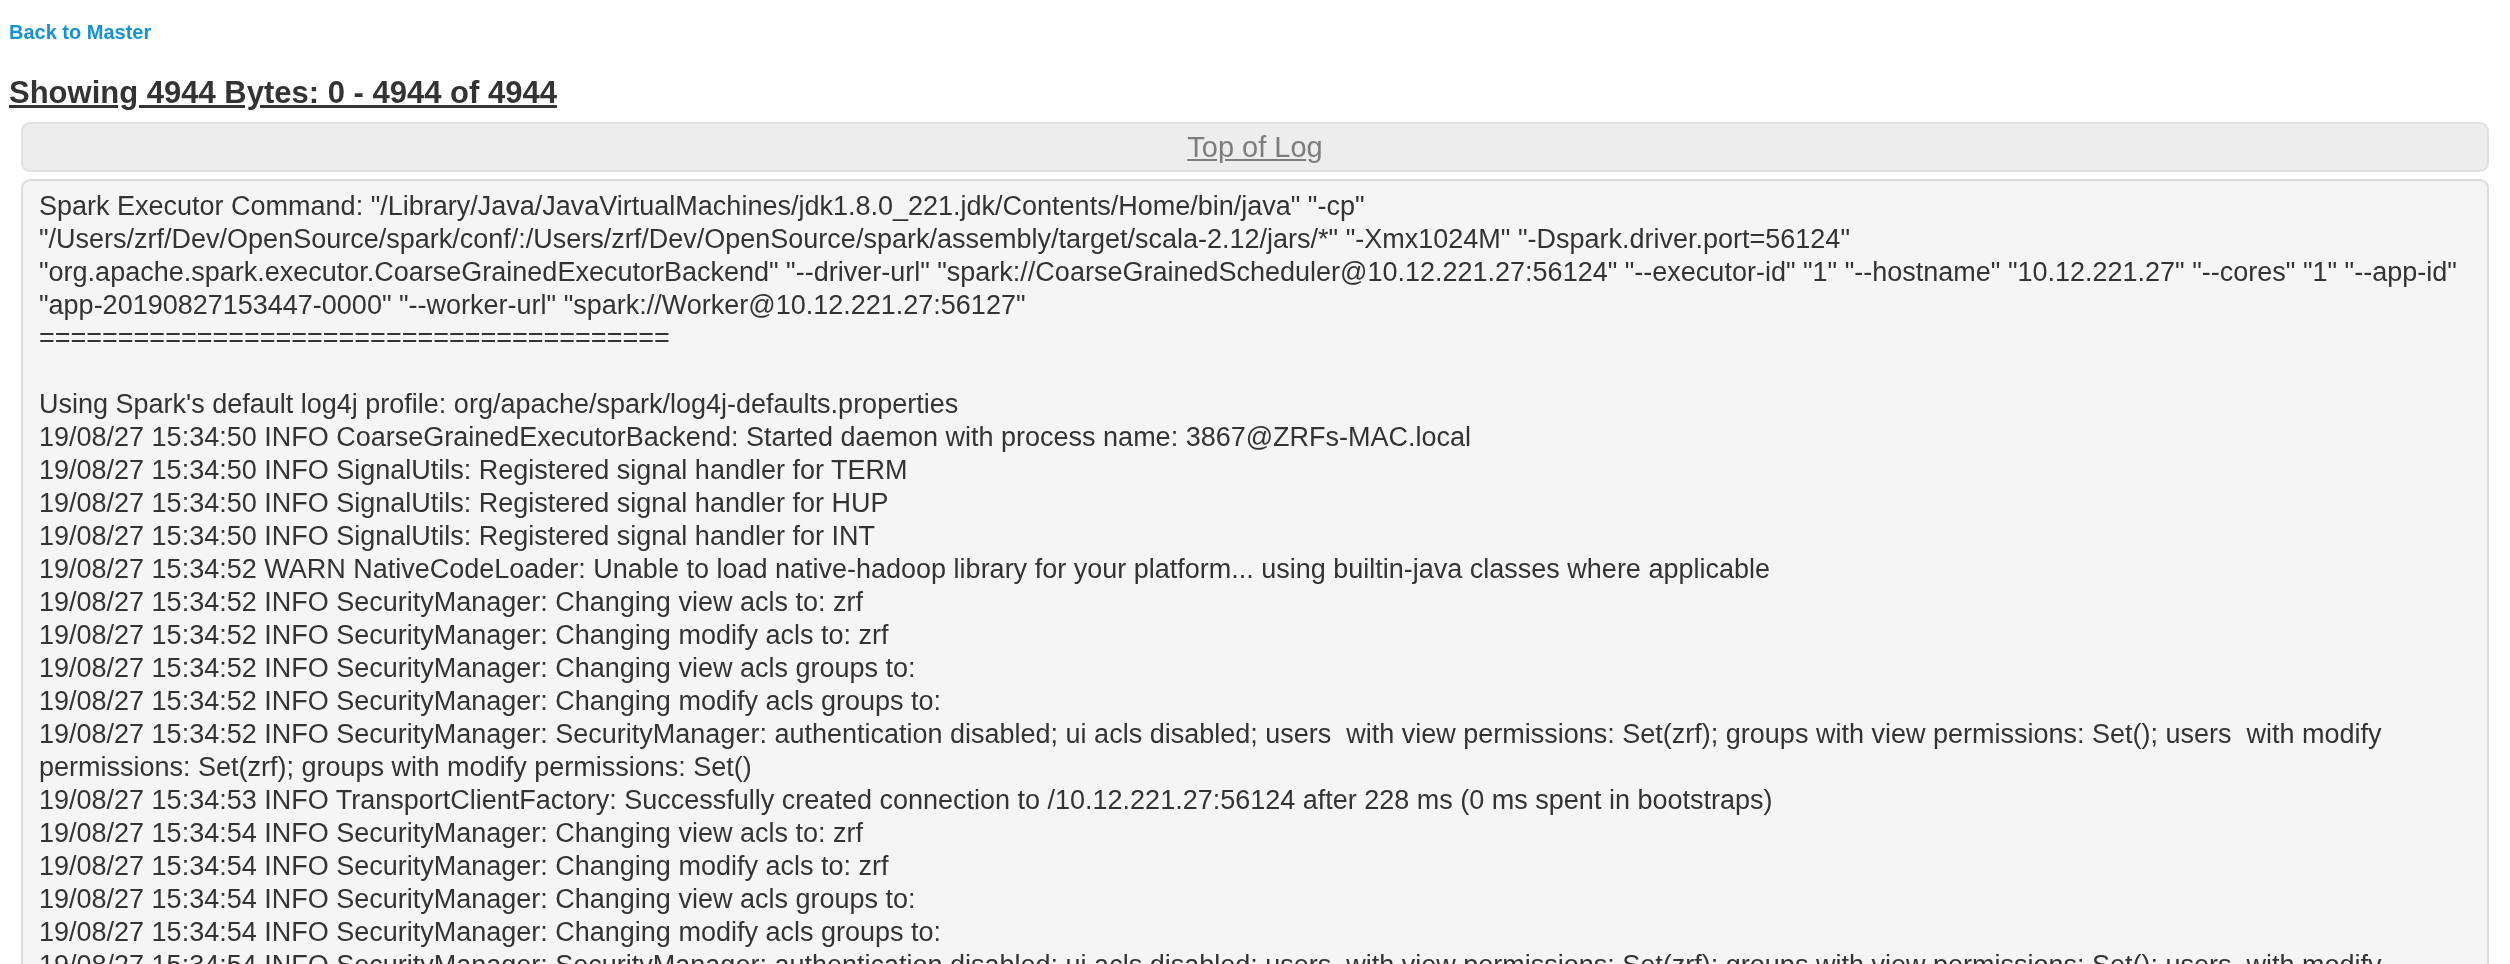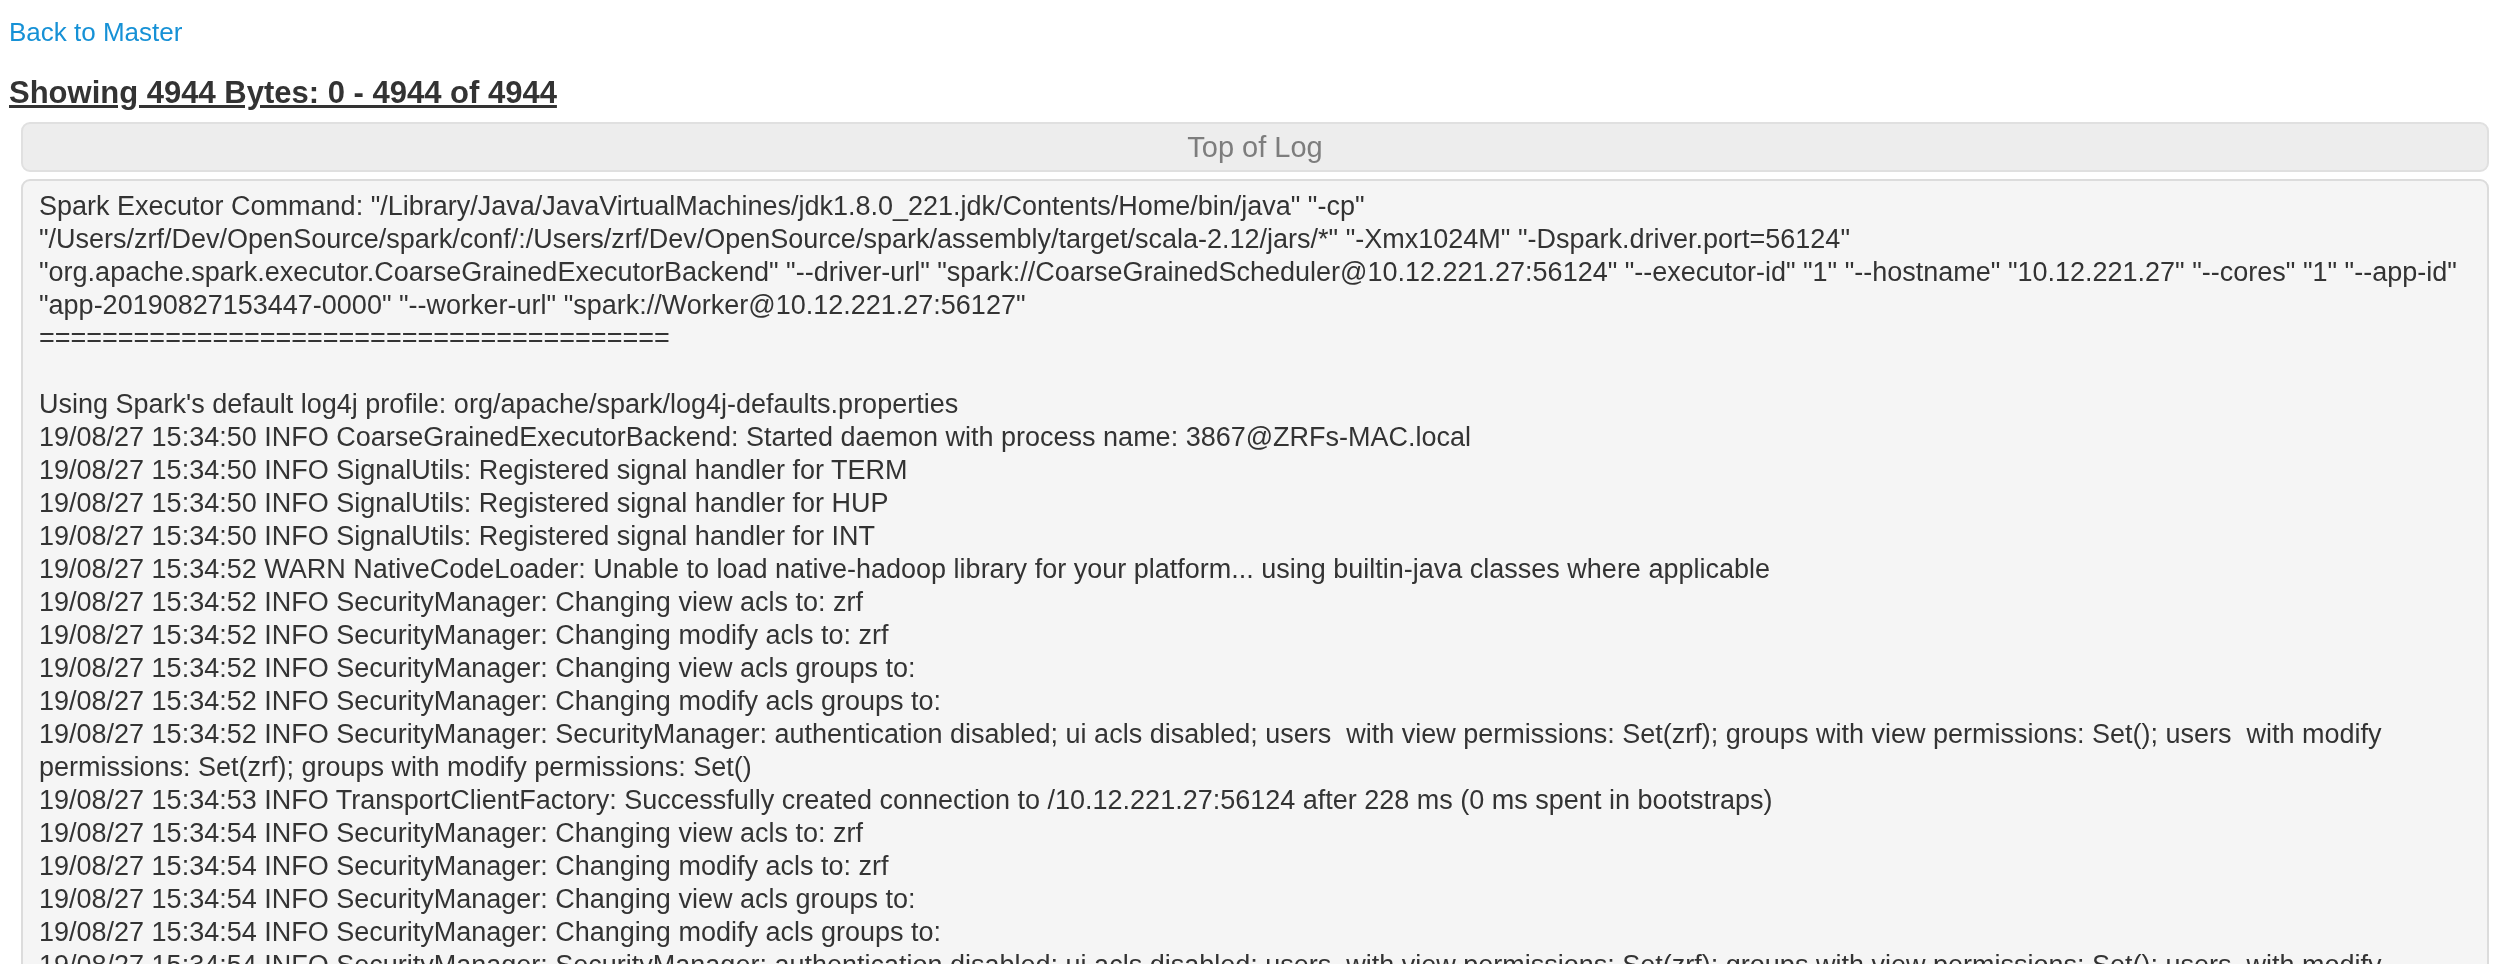--- a/index.html
+++ b/index.html
@@ -22,26 +22,26 @@
     height: 964px;
     overflow: hidden;
     font-family: "Liberation Sans", "DejaVu Sans", sans-serif;
     color: var(--text_dark);
   }
   .page {
     padding: 14px 21px 0 9px;
   }
   .back-link {
     display: inline-block;
-    font-size: 26px;
+    font-size: 20px;
     line-height: 36px;
     color: var(--link_blue);
     text-decoration: none;
     cursor: pointer;
-    font-weight: 400;
+    font-weight: 700;
   }
   .byte-summary {
     margin-top: 25px;
     font-size: 31px;
     line-height: 36px;
     font-weight: 600;
     color: var(--text_dark);
     text-decoration: underline;
   }
   .top-of-log-btn {
@@ -51,20 +51,21 @@
     height: 50px;
     background: var(--button_bg);
     border: 2px solid var(--button_border);
     border-radius: 9px;
     color: var(--button_text);
     font-family: inherit;
     font-size: 29px;
     text-align: center;
     padding: 0;
     cursor: pointer;
+    text-decoration: underline;
   }
   .log-box {
     margin: 7px 0 0 12px;
     width: calc(100% - 12px);
     height: 840px;
     background: var(--log_bg);
     border: 2px solid var(--log_border);
     border-radius: 9px;
     padding: 9px 16px;
     overflow: hidden;

